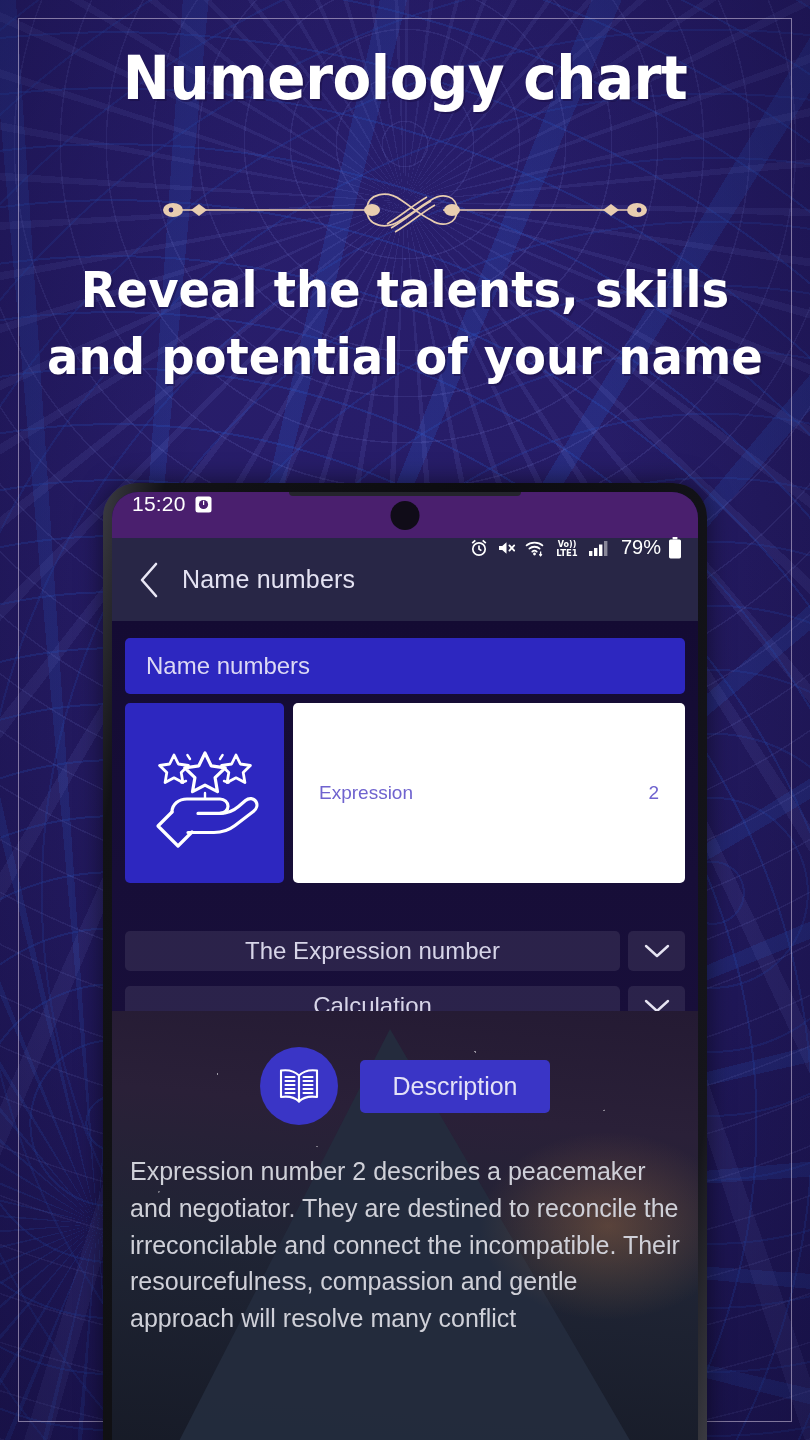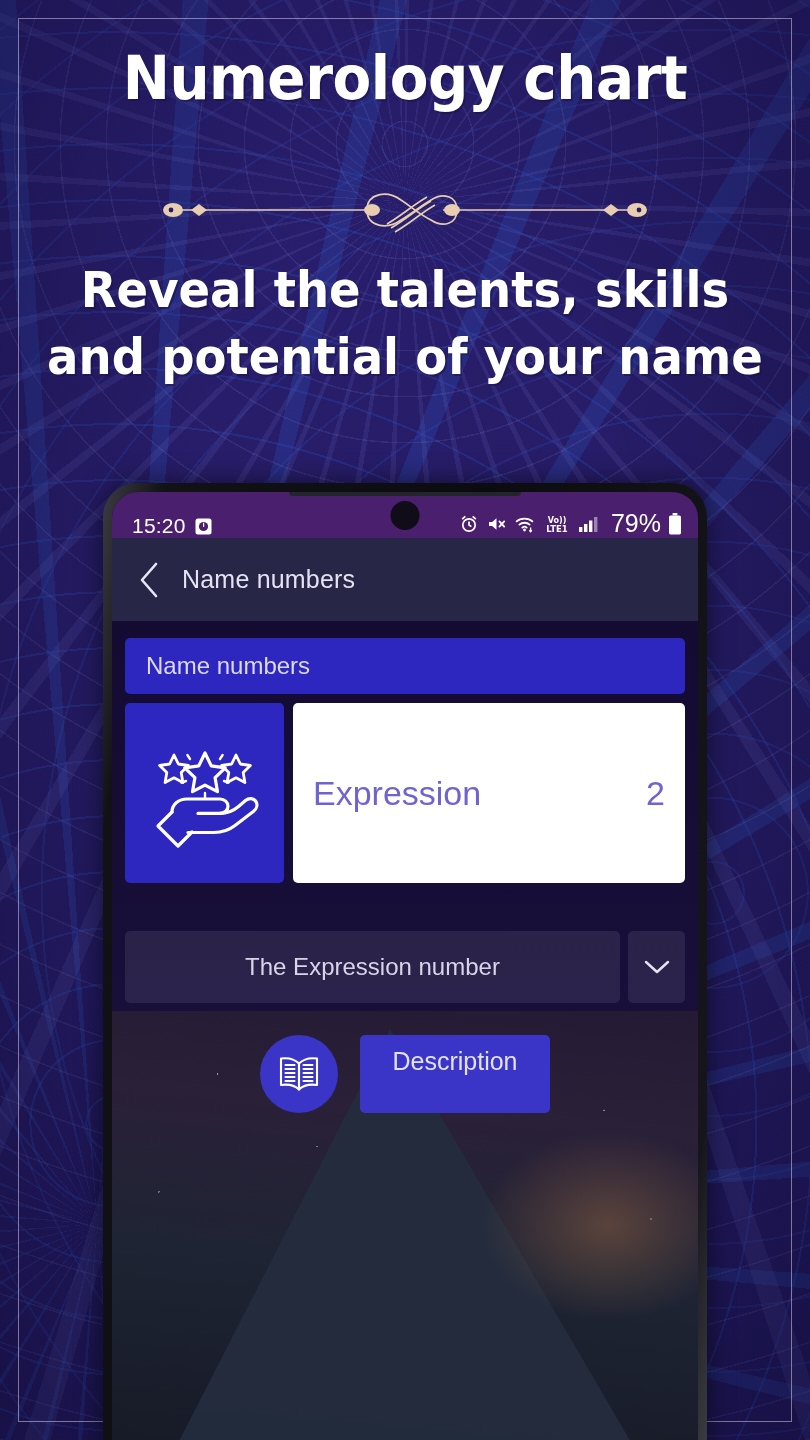--- a/index.html
+++ b/index.html
@@ -98,37 +98,37 @@
     position: absolute; top: 0; left: 50%; transform: translateX(-50%);
     width: 232px; height: 4px; background: #24242c; border-radius: 0 0 4px 4px;
     z-index: 9;
   }
 
   
   .statusbar {
     position: relative;
     height: 46px;
     background: #4a1f6e;
-    display: flex; align-items: flex-end;
+    display: flex; align-items: flex-start;
     padding: 0 16px 0 20px;
     color: #fff;
     font-size: 20px;
     z-index: 5;
   }
   .sb-left { display: flex; align-items: center; gap: 9px; }
   .sb-time { font-size: 21px; letter-spacing: .2px; }
   .sb-spacer { flex: 1; }
-  .sb-right { display: flex; align-items: center; gap: 7px; }
+  .sb-right { display: flex; align-items: center; gap: 7px; margin-top: 44px; }
   .camera-hole {
     position: absolute; left: 50%; top: 9px; transform: translateX(-50%);
     width: 29px; height: 29px; border-radius: 50%;
     background: #100c18;
     z-index: 6;
   }
-  .sb-batt-text { font-size: 25px; margin-left: 2px; }
+  .sb-batt-text { font-size: 20px; margin-left: 2px; }
 
   
   .appbar {
     height: 83px;
     background: #282646;
     display: flex; align-items: center;
     gap: 22px; padding-left: 26px;
   }
   .appbar-title {
     color: #e4e2f2; font-size: 25px; letter-spacing: .2px;
@@ -159,30 +159,30 @@
   .icon-tile {
     width: 159px; height: 180px; border-radius: 5px;
     background: #2d27c0;
     display: flex; align-items: center; justify-content: center;
   }
   .numrows { flex: 1; display: flex; flex-direction: column; gap: 9px; }
   .numrow {
     flex: 1; border-radius: 5px;
     background: #2d27c0;
     display: flex; align-items: center; justify-content: space-between;
-    padding: 0 20px;
-    color: #dad7f2; font-size: 34px;
+    padding: 0 26px;
+    color: #dad7f2; font-size: 19px;
   }
   .numrow.active {
     background: #ffffff;
     color: #6f63cf;
   }
 
   .accordions { margin-top: 48px; display: flex; flex-direction: column; gap: 15px; }
-  .acc-row { display: flex; gap: 8px; height: 72px; }
+  .acc-row { display: flex; gap: 8px; height: 40px; }
   .acc-label {
     flex: 1; border-radius: 5px;
     background: rgba(255,255,255,.085);
     display: flex; align-items: center; justify-content: center;
     color: #d7d5e8; font-size: 24px;
   }
   .acc-toggle {
     width: 57px; border-radius: 5px;
     background: rgba(255,255,255,.085);
     display: flex; align-items: center; justify-content: center;
@@ -214,22 +214,22 @@
     border-right: 245px solid transparent;
     border-bottom: 420px solid rgba(36,44,62,.92);
   }
   .mountain-glow {
     position: absolute; right: -40px; top: 120px;
     width: 260px; height: 190px;
     background: radial-gradient(ellipse at center, rgba(196,130,70,.34) 0%, rgba(196,130,70,0) 70%);
   }
   .desc-head {
     position: relative;
-    display: flex; justify-content: center;
-    gap: 22px; padding-top: 24px;
+    display: flex; align-items: center; justify-content: center;
+    gap: 22px; padding-top: 36px;
   }
   .book-circle {
     width: 78px; height: 78px; border-radius: 50%;
     background: #3a35c6;
     display: flex; align-items: center; justify-content: center;
     flex: 0 0 auto;
   }
   .desc-btn {
     background: #3a35c6; border-radius: 5px;
     padding: 12px 32px;
@@ -424,18 +424,19 @@
                   <path d="M9.5 11 H18.5 M9.5 15 H18.5 M9.5 19 H18.5 M9.5 23 H18.5 M9.5 27 H18.5"></path>
                   <path d="M27.5 11 H36.5 M27.5 15 H36.5 M27.5 19 H36.5 M27.5 23 H36.5 M27.5 27 H36.5"></path>
                 </g>
               </svg>
             </div>
             <div class="desc-btn">
               <span>Description</span>
             </div>
           </div>
 
+          <div class="desc-text">Expression number 2 describes a peacemaker and negotiator. They are destined to reconcile the irreconcilable and connect the incompatible. Their resourcefulness, compassion and gentle approach will resolve many conflict</div>
         </div>
 
       </div>
     </div>
   </div>
 </div>
 
 </body></html>

